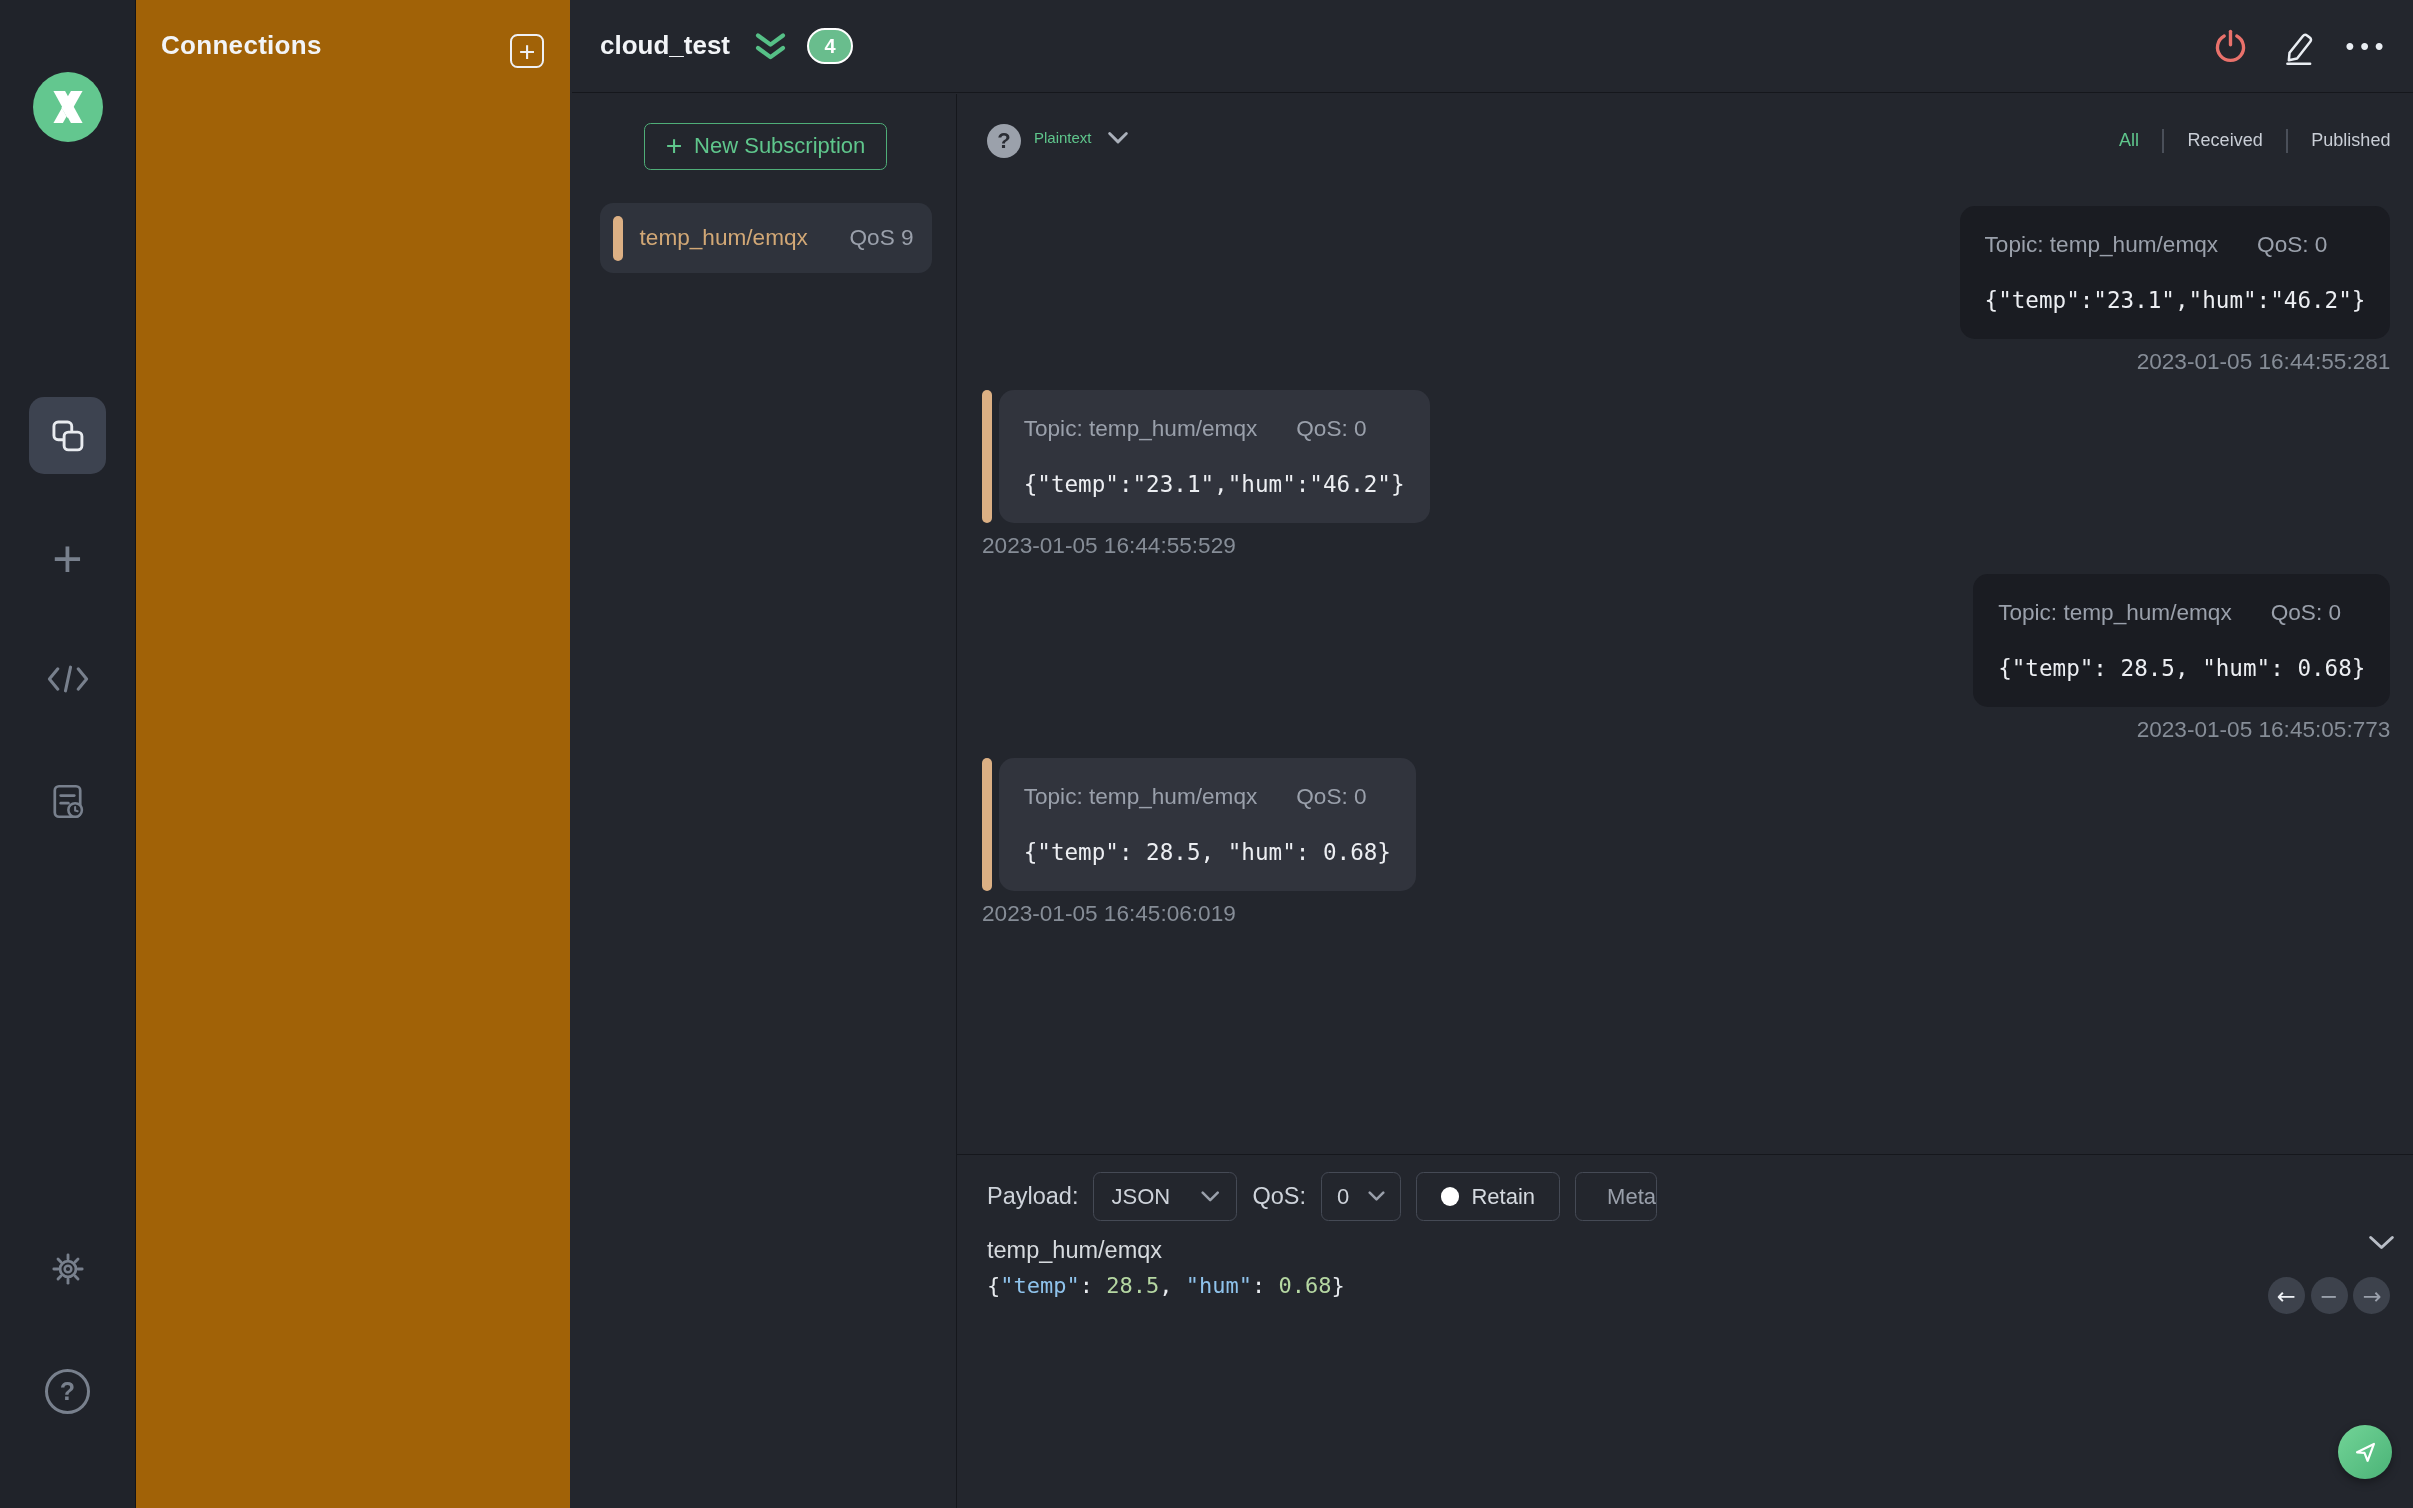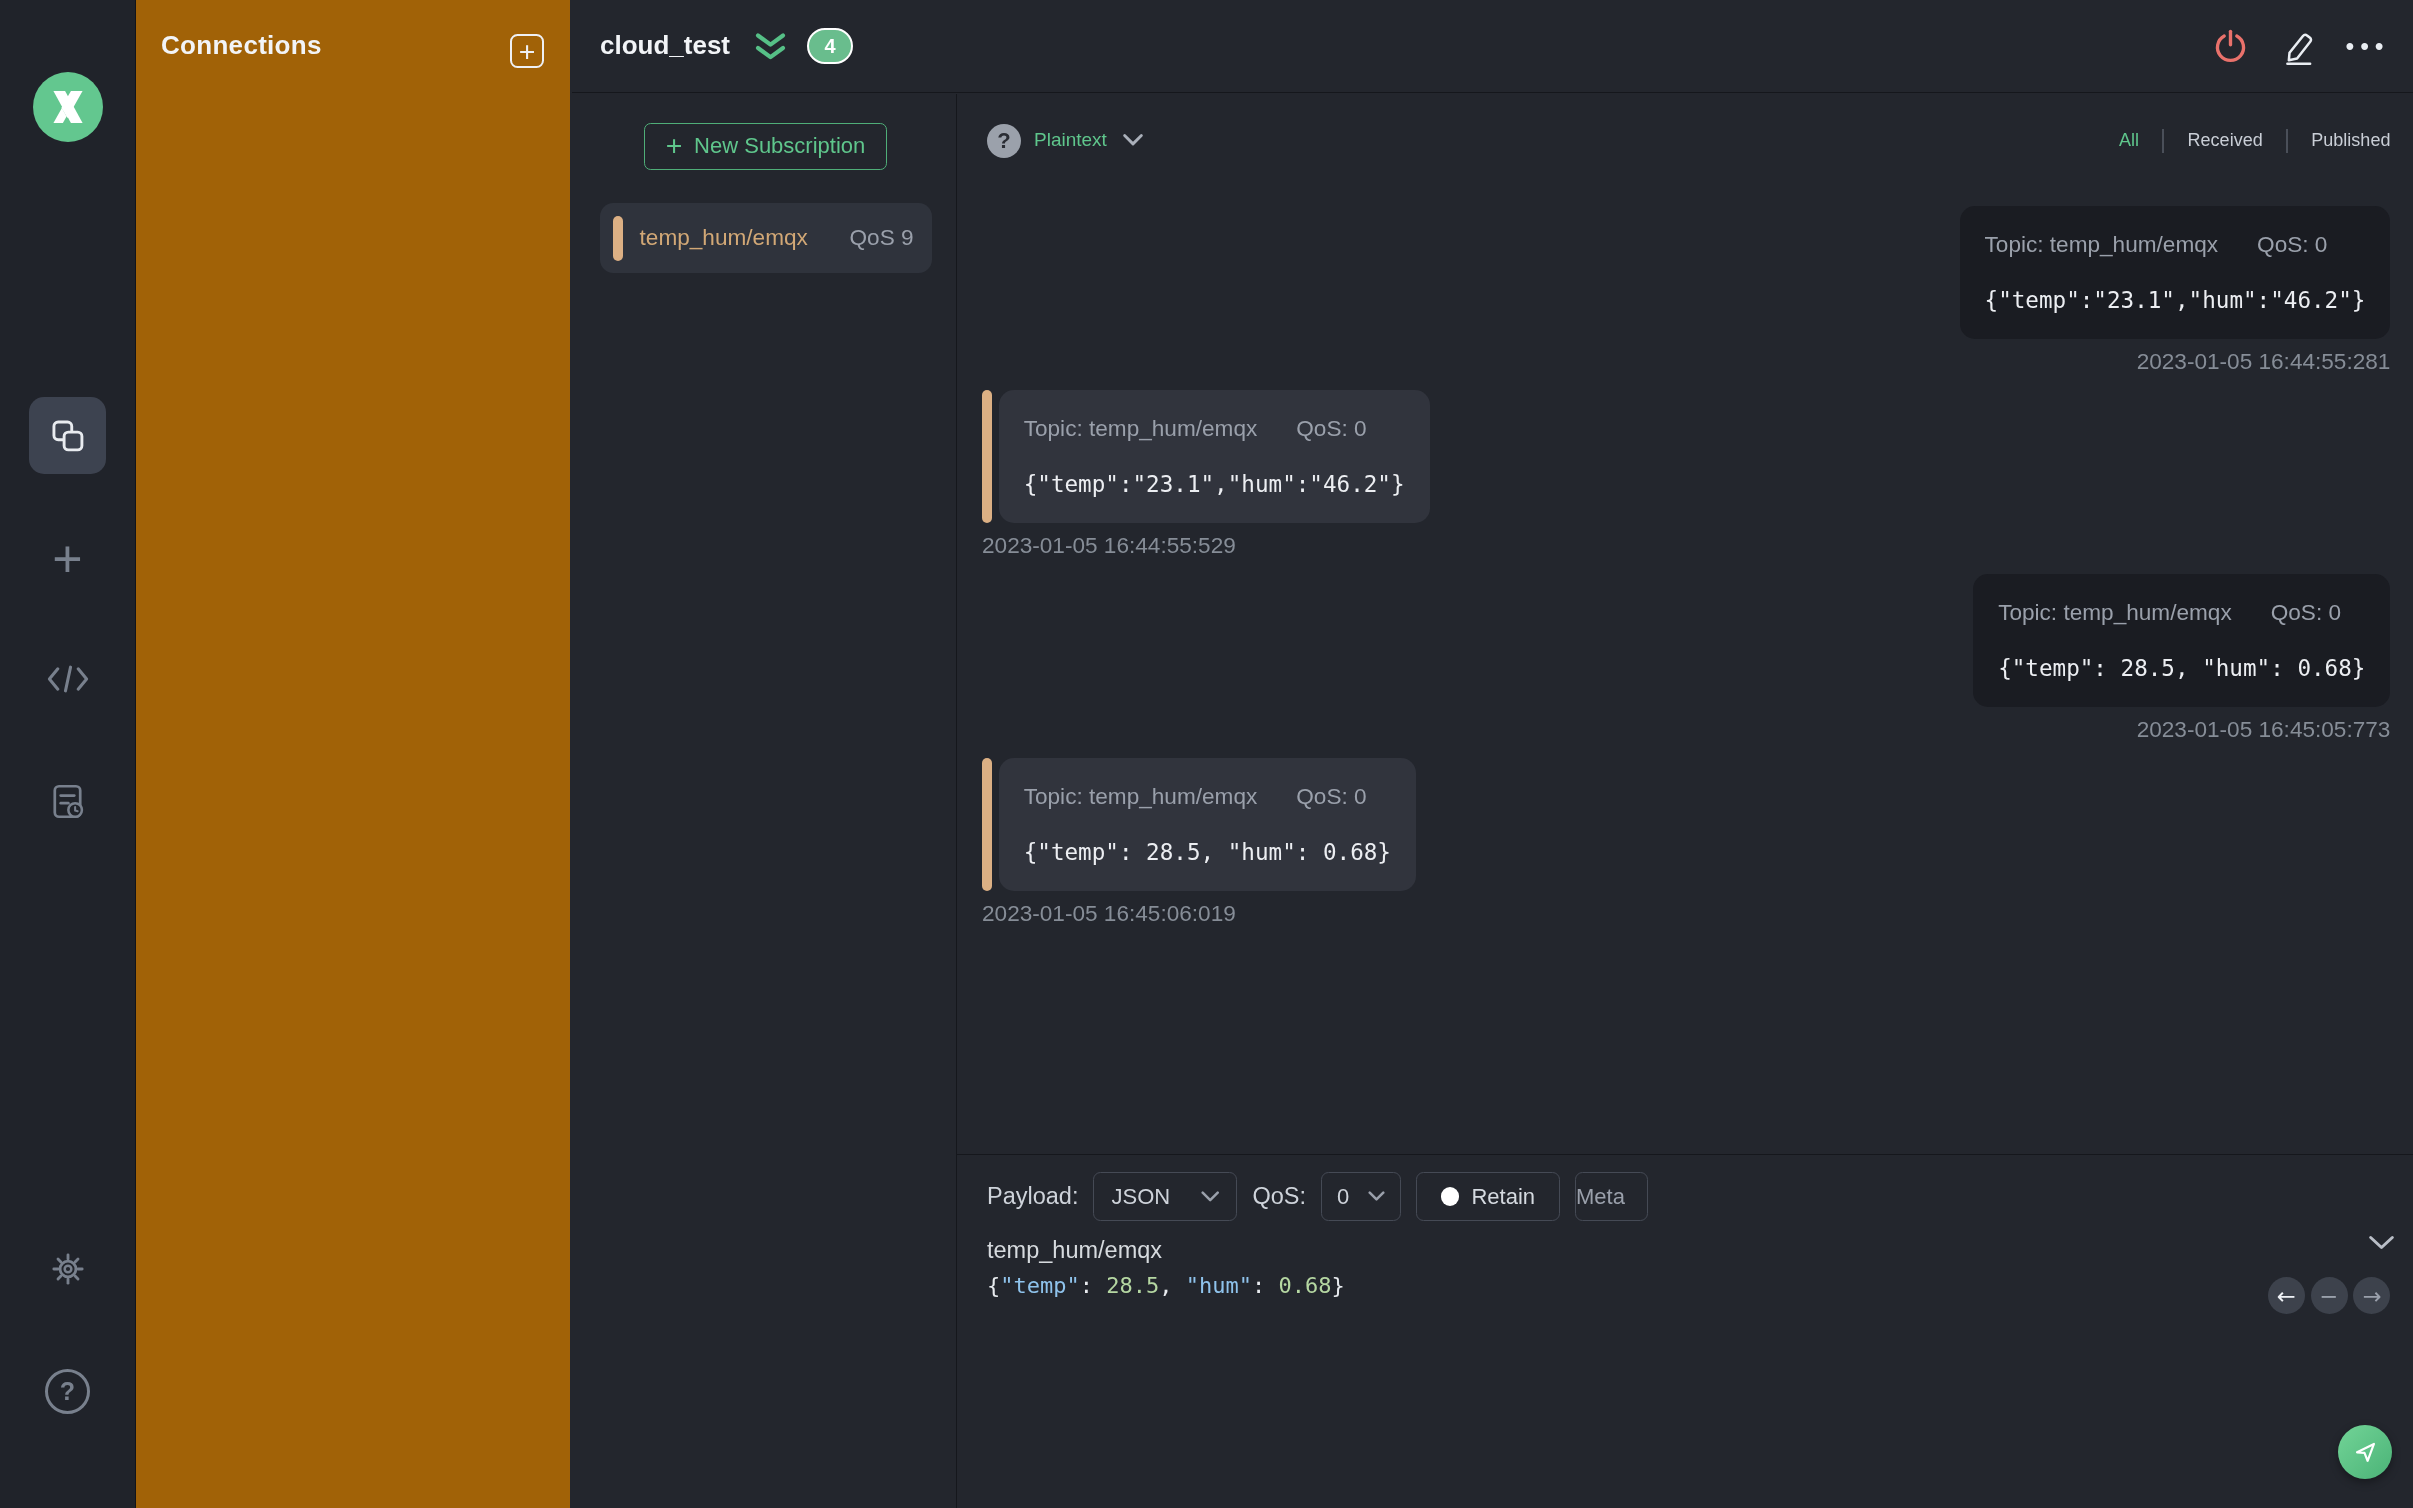--- a/index.html
+++ b/index.html
@@ -65,21 +65,21 @@
   .sub-topic{color:#d2a876;font-size:22.6px;flex:1;}
   .sub-qos{color:#9aa0ab;font-size:22.6px;}
 
   
   .msg-area{position:absolute;left:385px;top:94px;right:0;bottom:0;}
   .msg-meta{position:absolute;top:0;left:0;right:0;height:94px;}
   .help-bubble{position:absolute;left:30px;top:30px;width:34px;height:34px;border-radius:50%;
                background:#9ba1ab;color:#2a2d34;font-size:22px;font-weight:700;
                display:flex;align-items:center;justify-content:center;cursor:pointer;}
   .fmt{position:absolute;left:77px;top:35px;display:flex;align-items:center;gap:15px;
-       color:#5fc68c;font-size:19px;cursor:pointer;}
+       color:#5fc68c;font-size:15px;cursor:pointer;}
   .filters{position:absolute;right:22.6px;top:35px;display:flex;align-items:center;gap:23.5px;font-size:18px;}
   .filter{color:#c9ced6;cursor:pointer;}
   .filter.active{color:#5fc68c;}
   .filter-sep{width:1.7px;height:23.5px;background:#4a4f59;}
 
   .msg-list{position:absolute;top:94px;left:0;right:0;bottom:339px;
             padding:17.6px 22.6px 0 25px;box-sizing:border-box;
             display:flex;flex-direction:column;overflow:hidden;}
   .msg{display:flex;flex-direction:column;margin-bottom:15px;}
   .msg.published{align-items:flex-end;}
@@ -97,21 +97,21 @@
   
   .composer{position:absolute;left:0;right:0;bottom:16px;height:337px;border-top:1.7px solid #15171c;}
   .comp-row1{position:absolute;top:17px;left:30px;display:flex;align-items:center;gap:15px;height:49px;}
   .comp-label{color:#ced3da;font-size:23.5px;}
   .sel{height:49px;border:1.7px solid #454a55;border-radius:7.5px;display:flex;align-items:center;
        box-sizing:border-box;color:#ced3da;font-size:22px;cursor:pointer;background:transparent;}
   .sel-json{width:144px;padding:0 17px;justify-content:space-between;}
   .sel-qos{width:80px;padding:0 15px;justify-content:space-between;}
   .btn-retain{width:144px;justify-content:center;gap:12px;color:#d5dae0;}
   .retain-dot{width:18.4px;height:18.4px;border-radius:50%;background:#ffffff;}
-  .btn-meta{width:73px;justify-content:flex-start;color:#9aa0ab;}
+  .btn-meta{width:82px;justify-content:flex-end;color:#9aa0ab;}
   .comp-topic{position:absolute;top:77px;left:30px;right:75px;height:37px;display:flex;
               align-items:center;color:#d6dade;font-size:23.5px;cursor:text;}
   .topic-chev{position:absolute;right:18.4px;top:80px;cursor:pointer;}
   .comp-code{position:absolute;top:117px;left:30px;font-family:"DejaVu Sans Mono",monospace;
              font-size:22px;line-height:27px;white-space:pre;color:#e8ebef;cursor:text;}
   .tok-key{color:#8fc3ec;}
   .tok-num{color:#b5d7a2;}
   .nav-btns{position:absolute;top:122px;right:22.6px;display:flex;gap:5.9px;}
   .nav-circle{width:37px;height:37px;border-radius:50%;background:#3d424c;color:#9aa0ab;
               display:flex;align-items:center;justify-content:center;font-size:22.6px;cursor:pointer;

